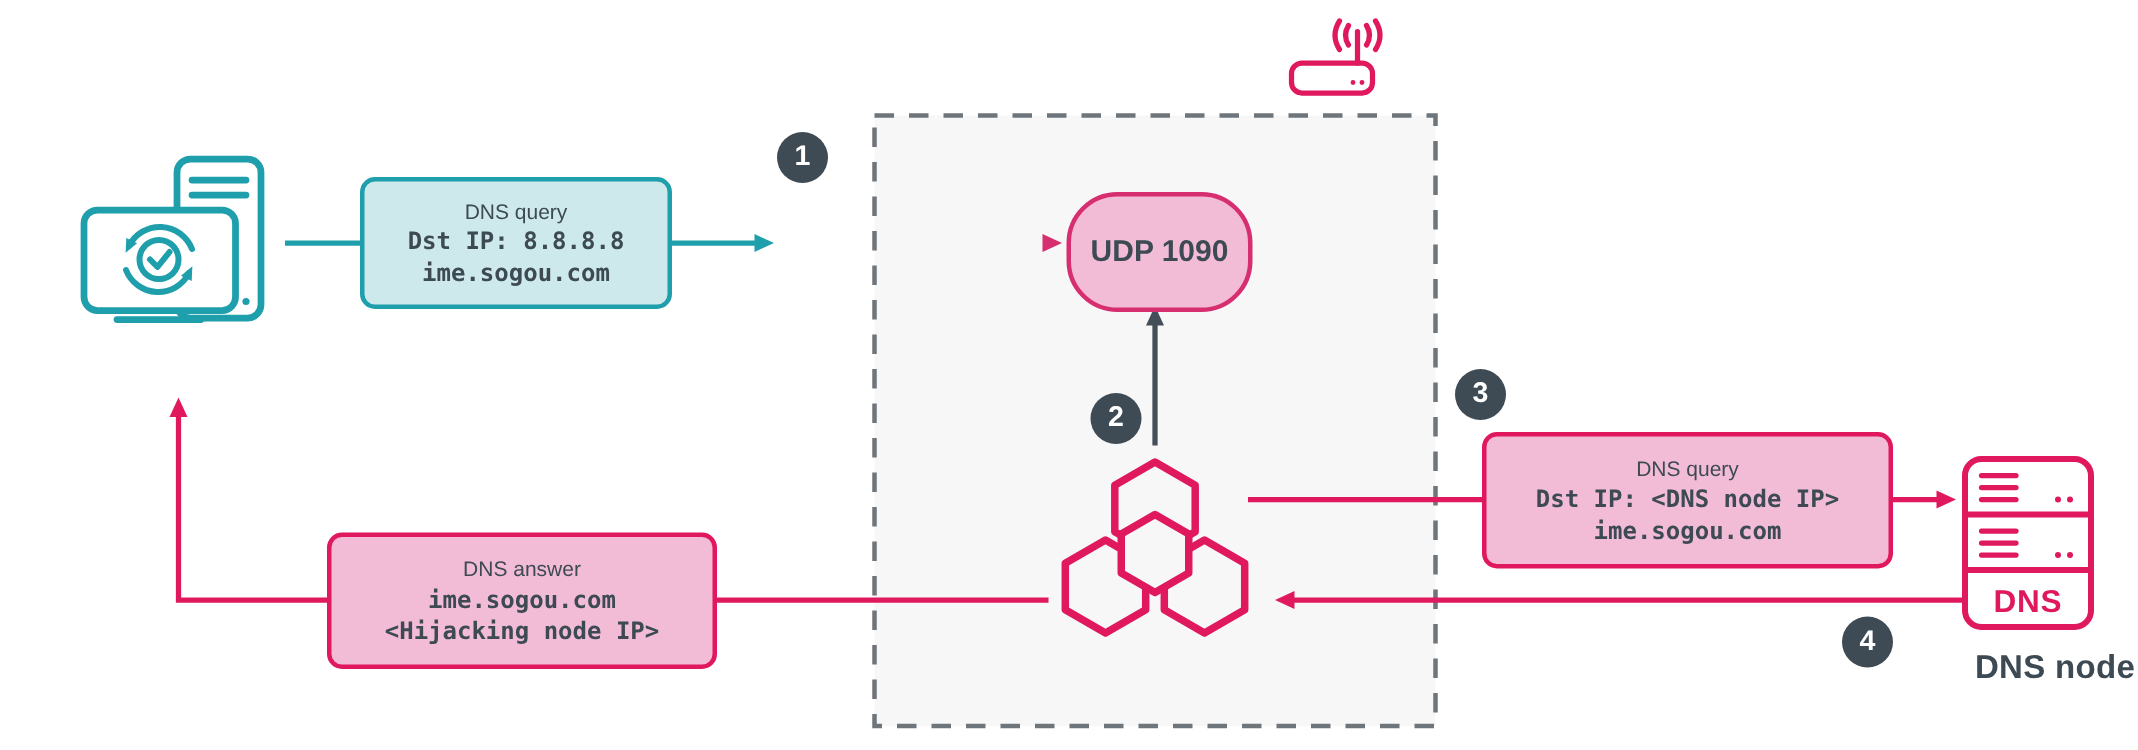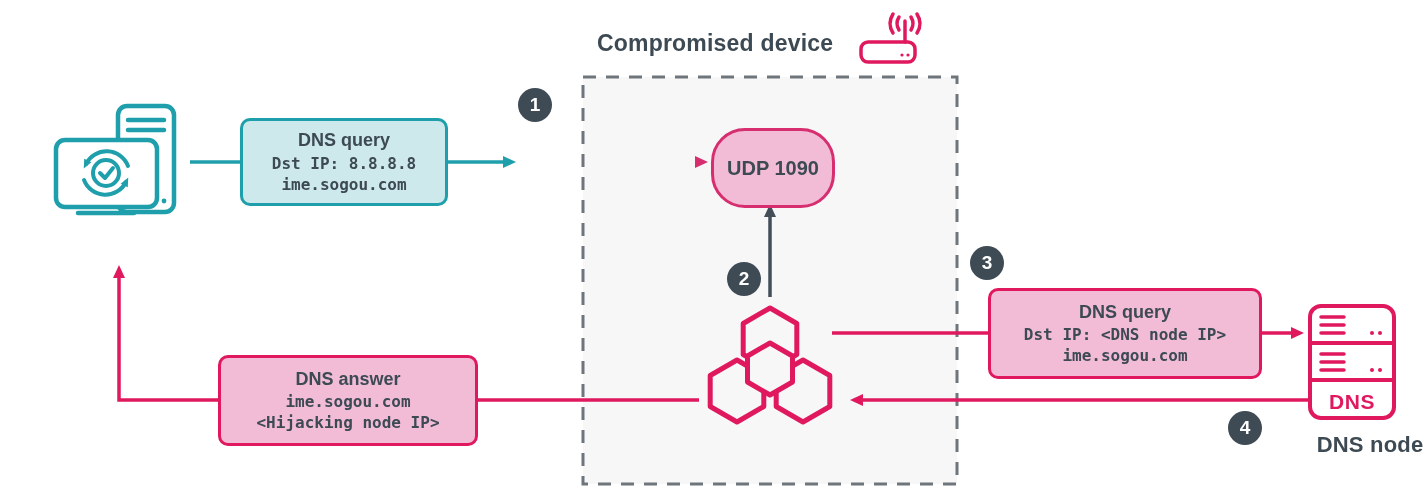--- a/index.html
+++ b/index.html
@@ -20,21 +20,21 @@
   .zone-title{
     position:absolute;z-index:4;font-weight:700;font-size:23px;color:#3d4a53;letter-spacing:.2px;
   }
 
   
   .msgbox{
     position:absolute;z-index:3;border-radius:10px;box-sizing:border-box;
     display:flex;flex-direction:column;justify-content:center;align-items:center;
     text-align:center;line-height:1.32;
   }
-  .msgbox .title{font-weight:700;font-size:18px;color:#3d4a53;}
+  .msgbox .title{font-weight:400;font-size:14px;color:#3d4a53;}
   .msgbox .mono{font-family:"DejaVu Sans Mono","Liberation Mono",monospace;font-weight:700;font-size:16px;color:#3d4a53;}
   .teal-box{background:#cde9eb;border:3px solid #1f9fab;}
   .pink-box{background:#f2bcd7;border:3px solid #e0195f;}
 
   
   .pill{
     position:absolute;z-index:3;border-radius:34px;box-sizing:border-box;
     display:flex;align-items:center;justify-content:center;
     font-weight:700;font-size:20px;color:#3d4a53;
   }
@@ -89,21 +89,20 @@
     <line x1="770" y1="297" x2="770" y2="216" stroke="#434e58" stroke-width="3.5" marker-end="url(#arr-dark)"></line>
 
     <line x1="832" y1="333" x2="988" y2="333" stroke="#e0195f" stroke-width="3.5"></line>
     <line x1="1262" y1="333" x2="1292" y2="333" stroke="#e0195f" stroke-width="3.5" marker-end="url(#arr-pink)"></line>
 
     <line x1="1311" y1="400" x2="862" y2="400" stroke="#e0195f" stroke-width="3.5" marker-end="url(#arr-pink)"></line>
 
     <path d="M699,400 L119,400 L119,277" fill="none" stroke="#e0195f" stroke-width="3.5" marker-end="url(#arr-pink)"></path>
   </svg>
 
-  <div class="zone-title" style="left:597px;top:30px;">Compromised device</div>
   <div class="icon-wrap" style="left:858px;top:6px;">
     <svg width="70" height="60" viewBox="0 0 70 60" fill="none" stroke="#e0195f" stroke-width="3.5" stroke-linecap="round">
       <rect x="3" y="36" width="54" height="20" rx="7"></rect>
       <line x1="47" y1="36" x2="47" y2="15"></line>
       <path d="M41,24 Q37,17.5 41,11"></path>
       <path d="M35,27 Q29,17.5 35,8"></path>
       <path d="M53,24 Q57,17.5 53,11"></path>
       <path d="M59,27 Q65,17.5 59,8"></path>
       <circle cx="44" cy="49" r="1.6" fill="#e0195f" stroke="none"></circle>
       <circle cx="50" cy="49" r="1.6" fill="#e0195f" stroke="none"></circle>

